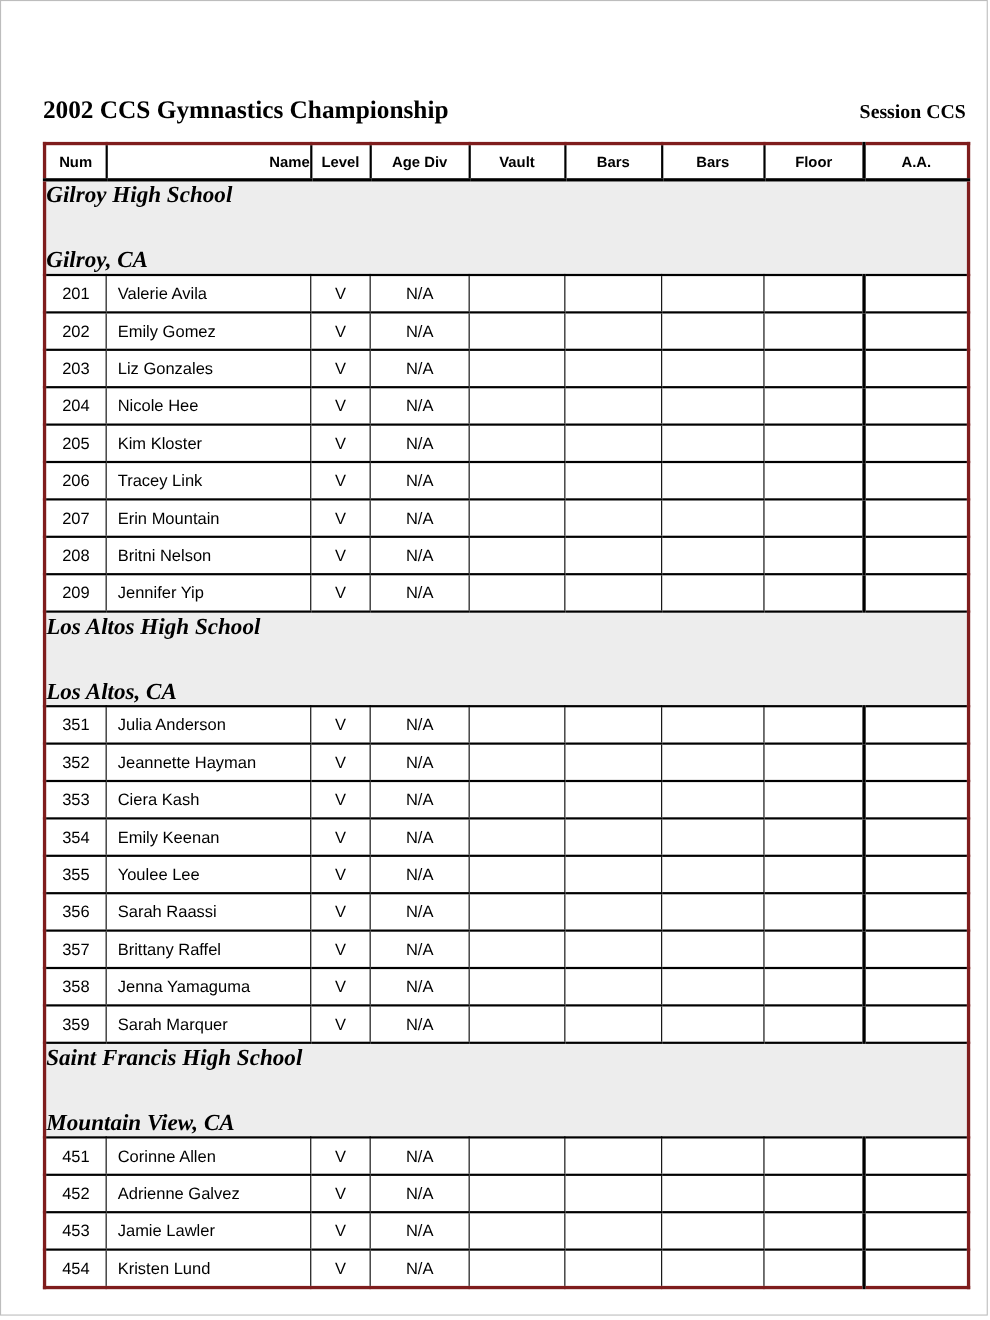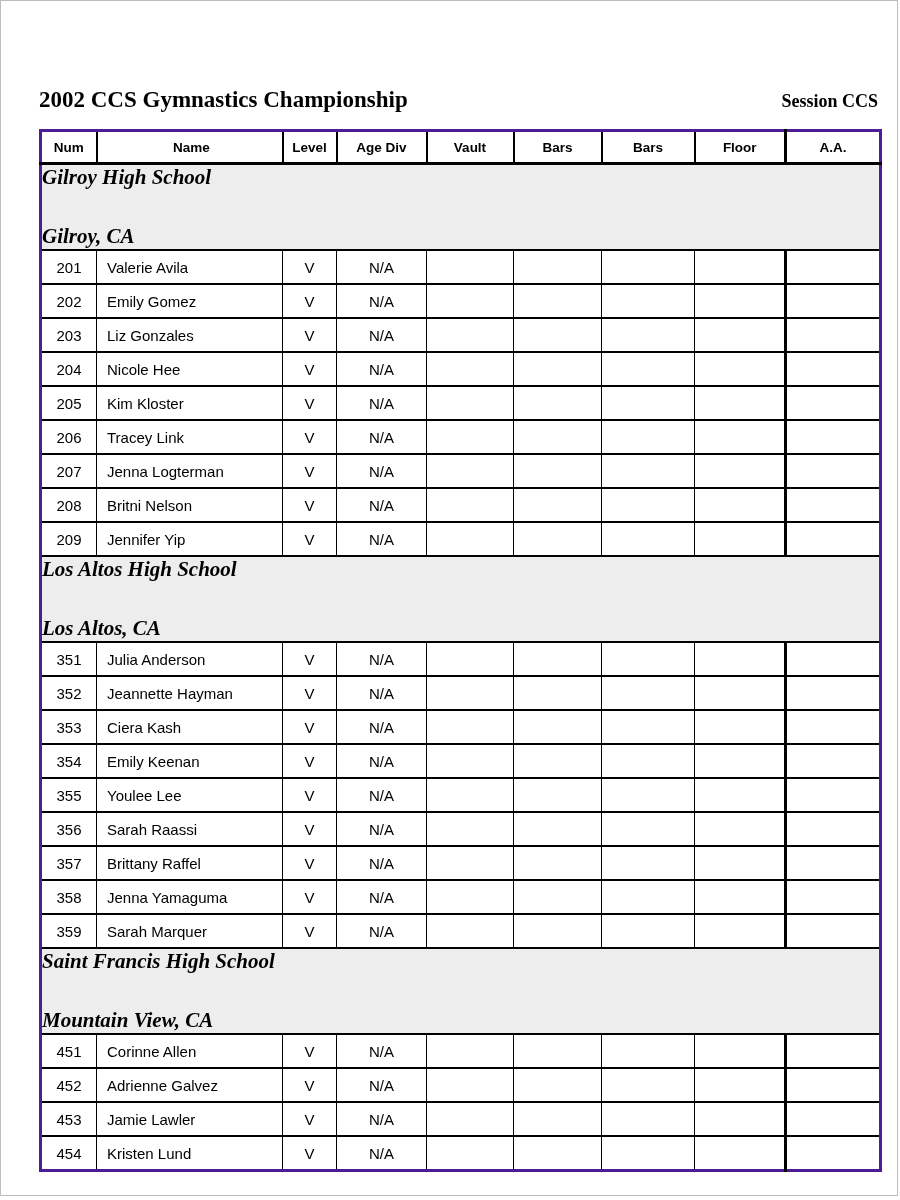--- a/index.html
+++ b/index.html
@@ -45,21 +45,21 @@
     color: #000;
     white-space: nowrap;
   }
   table.roster {
     position: absolute;
     left: 38px;
     top: 128px;
     width: 840px;
     border-collapse: collapse;
     table-layout: fixed;
-    border: 3px solid #4c1d95;
+    border: 3px solid #7f1d1d;
   }
   table.roster th, table.roster td {
     border: 2px solid #000;
     border-left-width: 1px;
     border-right-width: 1px;
     padding: 0;
     overflow: hidden;
     white-space: nowrap;
     color: #000;
   }
@@ -68,21 +68,21 @@
     font-family: "Liberation Sans", sans-serif;
     font-weight: bold;
     font-size: 13.5px;
     text-align: center;
     vertical-align: middle;
     border-left-width: 2px;
     border-right-width: 2px;
     border-bottom-width: 3px;
   }
   table.roster thead th.c-name {
-    text-align: center;
+    text-align: right;
     padding-left: 4px;
   }
   table.roster .c-aa {
     border-left-width: 3px !important;
   }
   tr.band-row td {
     height: 43px;
     background: #ededed;
     text-align: center;
     vertical-align: middle;
@@ -216,21 +216,21 @@
           <td class="c-lvl">V</td>
           <td class="c-age">N/A</td>
           <td class="c-vlt"></td>
           <td class="c-bar"></td>
           <td class="c-bea"></td>
           <td class="c-flr"></td>
           <td class="c-aa"></td>
         </tr>
         <tr class="data-row">
           <td class="c-num">207</td>
-          <td class="c-name">Jenna Logterman</td>
+          <td class="c-name">Erin Mountain</td>
           <td class="c-lvl">V</td>
           <td class="c-age">N/A</td>
           <td class="c-vlt"></td>
           <td class="c-bar"></td>
           <td class="c-bea"></td>
           <td class="c-flr"></td>
           <td class="c-aa"></td>
         </tr>
         <tr class="data-row">
           <td class="c-num">208</td>

